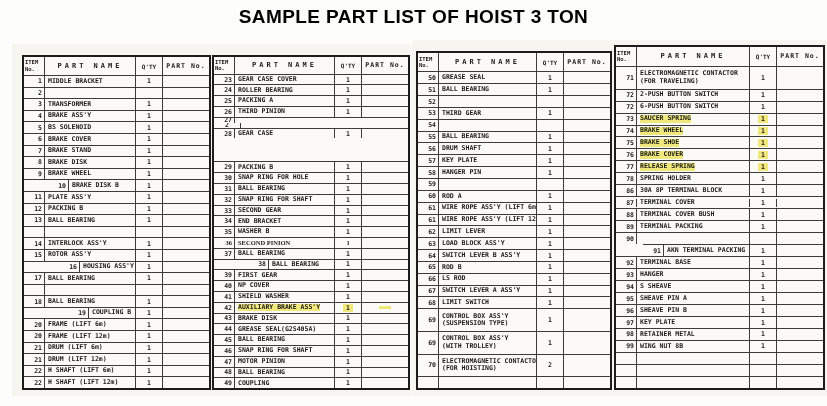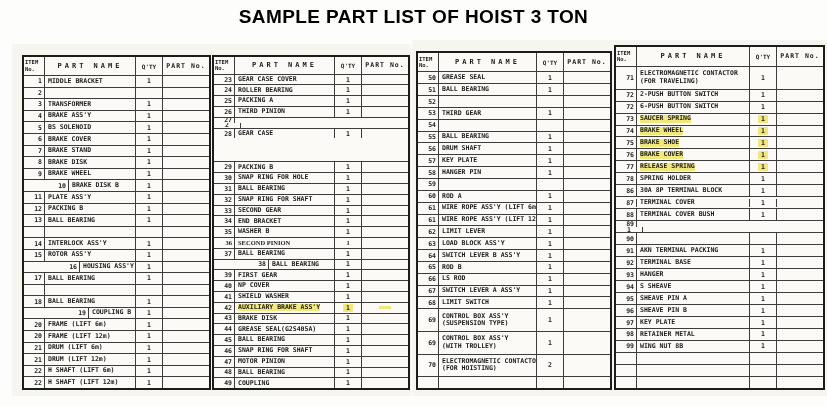--- a/index.html
+++ b/index.html
@@ -967,37 +967,37 @@
     <div class="row" style="flex-grow: 1;">
       <div class="c c-item">88</div>
       <div class="c c-name">
         <span class="nm">TERMINAL COVER BUSH</span>
       </div>
       <div class="c c-qty">
         <span>1</span>
       </div>
       <div class="c c-pno"></div>
     </div>
-    <div class="row" style="flex-grow: 1; flex-direction: column;">
+    <div class="row" style="flex-grow: 1;">
       <div class="c c-item">89</div>
       <div class="c c-name">
         <span class="nm">TERMINAL PACKING</span>
       </div>
       <div class="c c-qty">
         <span>1</span>
       </div>
       <div class="c c-pno"></div>
     </div>
     <div class="row" style="flex-grow: 1;">
       <div class="c c-item">90</div>
       <div class="c c-name"></div>
       <div class="c c-qty"></div>
       <div class="c c-pno"></div>
     </div>
-    <div class="row" style="flex-grow: 1;">
+    <div class="row" style="flex-grow: 1; margin-left: 27px;">
       <div class="c c-item">91</div>
       <div class="c c-name">
         <span class="nm">AKN TERMINAL PACKING</span>
       </div>
       <div class="c c-qty">
         <span>1</span>
       </div>
       <div class="c c-pno"></div>
     </div>
     <div class="row" style="flex-grow: 1;">

